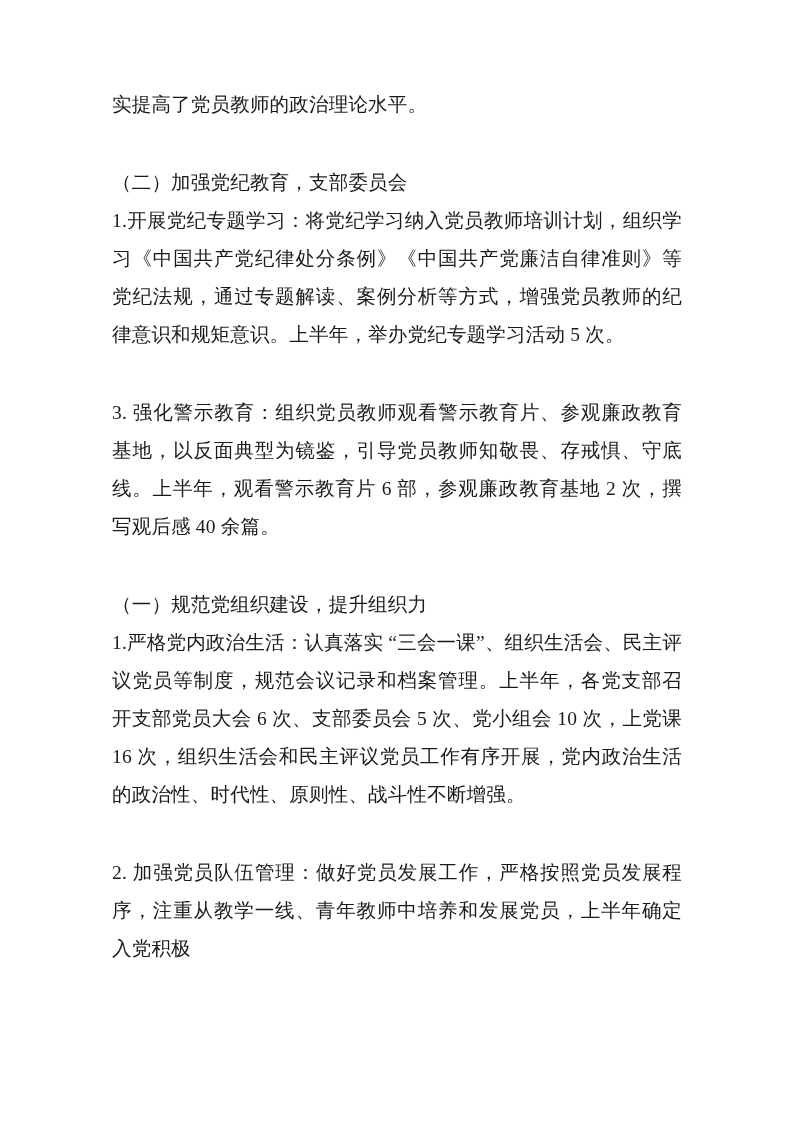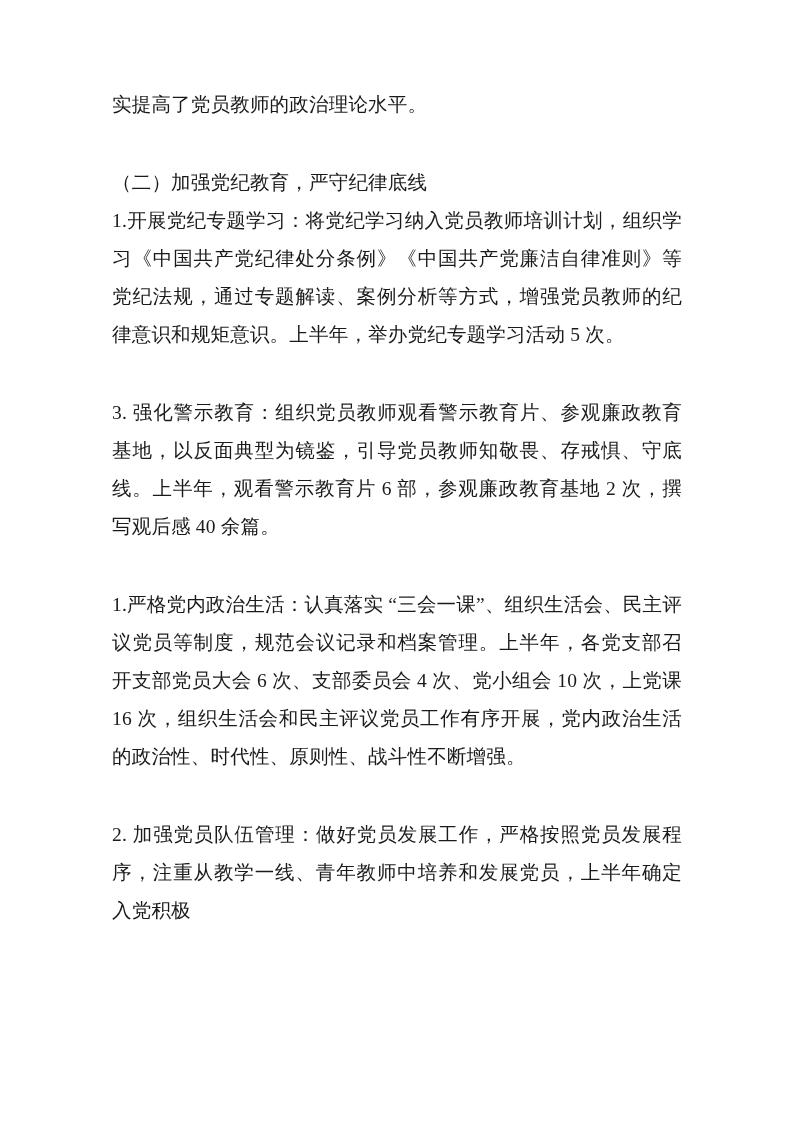--- a/index.html
+++ b/index.html
@@ -39,32 +39,33 @@
 </head>
 <body>
 
 <div class="page">
   <div class="content">
 
     <p class="para">实提高了党员教师的政治理论水平。</p>
 
     <div class="gap-md"></div>
 
-    <p class="para indent">（二）加强党纪教育，严守纪律底线</p>
+    <p class="para indent">（二）加强党纪教育，支部委员会</p>
 
     <p class="para">1.开展党纪专题学习：将党纪学习纳入党员教师培训计划，组织学习《中国共产党纪律处分条例》《中国共产党廉洁自律准则》等党纪法规，通过专题解读、案例分析等方式，增强党员教师的纪律意识和规矩意识。上半年，举办党纪专题学习活动 5 次。</p>
 
     <div class="gap-md"></div>
 
     <p class="para indent">3. 强化警示教育：组织党员教师观看警示教育片、参观廉政教育基地，以反面典型为镜鉴，引导党员教师知敬畏、存戒惧、守底线。上半年，观看警示教育片 6 部，参观廉政教育基地 2 次，撰写观后感 40 余篇。</p>
 
     <div class="gap-md"></div>
 
 
+    <p class="para indent">（一）规范党组织建设，提升组织力</p>
 
-    <p class="para">1.严格党内政治生活：认真落实 “三会一课”、组织生活会、民主评议党员等制度，规范会议记录和档案管理。上半年，各党支部召开支部党员大会 6 次、支部委员会 4 次、党小组会 10 次，上党课 16 次，组织生活会和民主评议党员工作有序开展，党内政治生活的政治性、时代性、原则性、战斗性不断增强。</p>
+    <p class="para">1.严格党内政治生活：认真落实 “三会一课”、组织生活会、民主评议党员等制度，规范会议记录和档案管理。上半年，各党支部召开支部党员大会 6 次、支部委员会 5 次、党小组会 10 次，上党课 16 次，组织生活会和民主评议党员工作有序开展，党内政治生活的政治性、时代性、原则性、战斗性不断增强。</p>
 
     <div class="gap-md"></div>
 
     <p class="para indent">2. 加强党员队伍管理：做好党员发展工作，严格按照党员发展程序，注重从教学一线、青年教师中培养和发展党员，上半年确定入党积极</p>
 
   </div>
 </div>
 
 </body></html>

